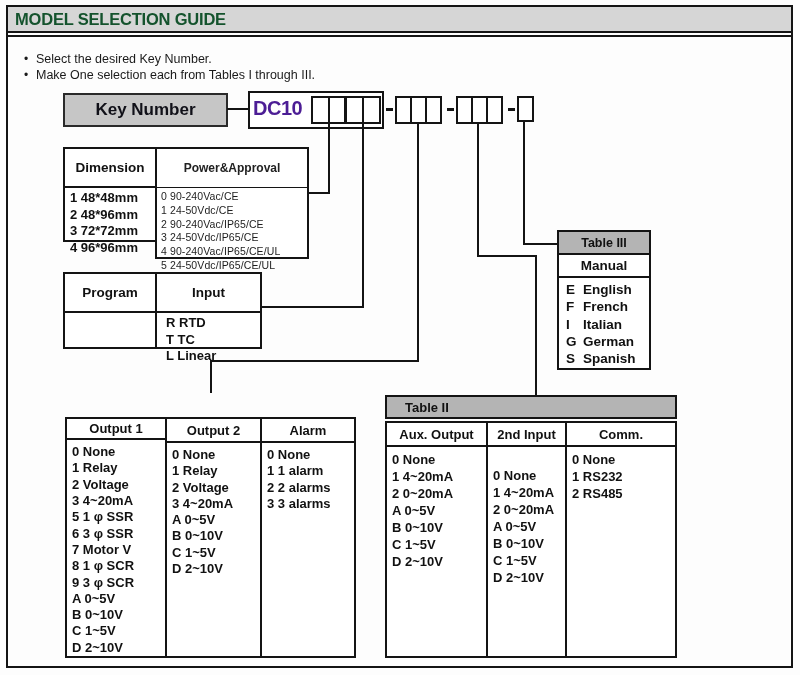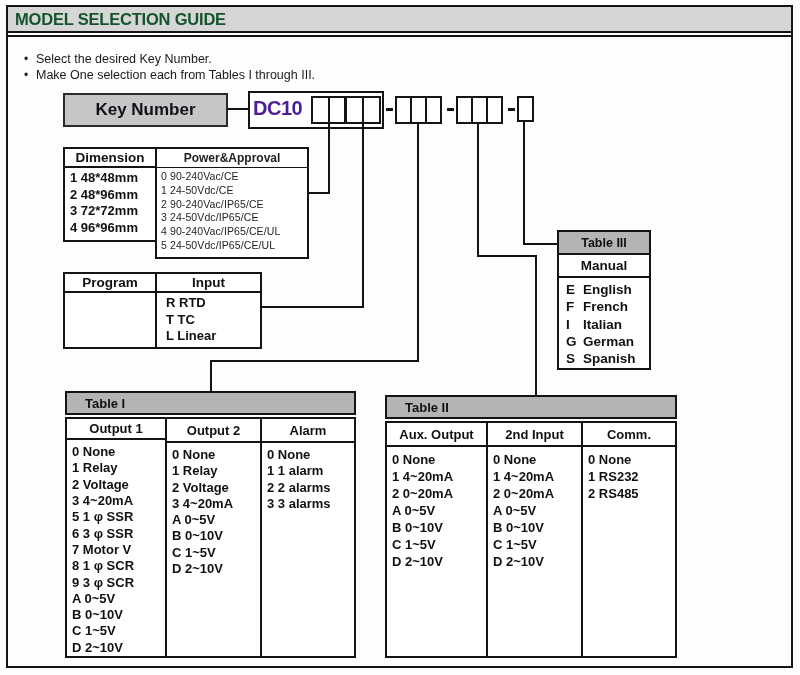--- a/index.html
+++ b/index.html
@@ -18,21 +18,21 @@
   .keybox { left:63px; top:93px; width:165px; height:34px; background:#c6c6c6; border:2px solid #2a2a2a;
             display:flex; align-items:center; justify-content:center; }
   .keybox span { font-size:17px; font-weight:700; color:#101018; }
   .dc10box { left:248px; top:91px; width:136px; height:38px; border:2px solid #141414; background:#fff; }
   .model-prefix { left:253px; top:97px; font-size:20px; font-weight:700; color:#4c1d95; letter-spacing:-0.5px; }
   .cellgroup { border:2px solid #141414; background:#fff; display:flex; }
   .cellgroup .cell { flex:1; }
   .cellgroup .cell + .cell { border-left:2px solid #141414; }
   .dash { background:#141414; }
   .hdr-table { border:2px solid #141414; background:#fff; }
-  .hdr-table .th { height:19px; border-bottom:2px solid #141414; display:flex; align-items:center; justify-content:center;
+  .hdr-table .th { height:39px; border-bottom:2px solid #141414; display:flex; align-items:center; justify-content:center;
                    font-weight:700; font-size:13.5px; }
   .hdr-table .items { padding:2px 2px 0 5px; font-weight:700; font-size:13px; line-height:16.5px; white-space:nowrap; }
   .power .th { font-weight:700; font-size:12px; border-bottom:1.5px solid #141414; color:#222; }
   .power .items { font-weight:400; font-size:10.5px; line-height:13.8px; letter-spacing:0.1px; padding-left:4px; color:#1d1d1d; }
   .graybar { background:#b4b4b4; border:2px solid #141414; display:flex; align-items:center; padding-left:18px;
              font-weight:700; font-size:13px; color:#111; }
   .colbox { border:2px solid #141414; background:#fff; display:flex; }
   .col { display:flex; flex-direction:column; }
   .col + .col { border-left:2px solid #141414; }
   .col .col-h { height:24px; border-bottom:2px solid #141414; display:flex; align-items:center; justify-content:center;
@@ -165,23 +165,20 @@
     <span>Manual</span>
   </div>
   <div class="abs t3-items">
       <div><span class="code">E</span><span>English</span></div>
       <div><span class="code">F</span><span>French</span></div>
       <div><span class="code">I</span><span>Italian</span></div>
       <div><span class="code">G</span><span>German</span></div>
       <div><span class="code">S</span><span>Spanish</span></div>
     </div>
 
-  <div class="abs graybar" style="left:65px; top:391px; width:291px; height:24px;">
-    <span>Table I</span>
-  </div>
   <div class="abs colbox t1" style="left:65px; top:417px; width:291px; height:241px;">
     <div class="col" style="width:98px;">
       <div class="col-h">Output 1</div>
       <div class="col-items">
           <div>0 None</div>
           <div>1 Relay</div>
           <div>2 Voltage</div>
           <div>3 4~20mA</div>
           <div>5 1 φ SSR</div>
           <div>6 3 φ SSR</div>
@@ -227,21 +224,21 @@
       <div class="col-items">
           <div>0 None</div>
           <div>1 4~20mA</div>
           <div>2 0~20mA</div>
           <div>A 0~5V</div>
           <div>B 0~10V</div>
           <div>C 1~5V</div>
           <div>D 2~10V</div>
         </div>
     </div>
-    <div class="col" style="width:95px;">
+    <div class="col" style="width:79px;gap:16px;">
       <div class="col-h">2nd Input</div>
       <div class="col-items">
           <div>0 None</div>
           <div>1 4~20mA</div>
           <div>2 0~20mA</div>
           <div>A 0~5V</div>
           <div>B 0~10V</div>
           <div>C 1~5V</div>
           <div>D 2~10V</div>
         </div>

